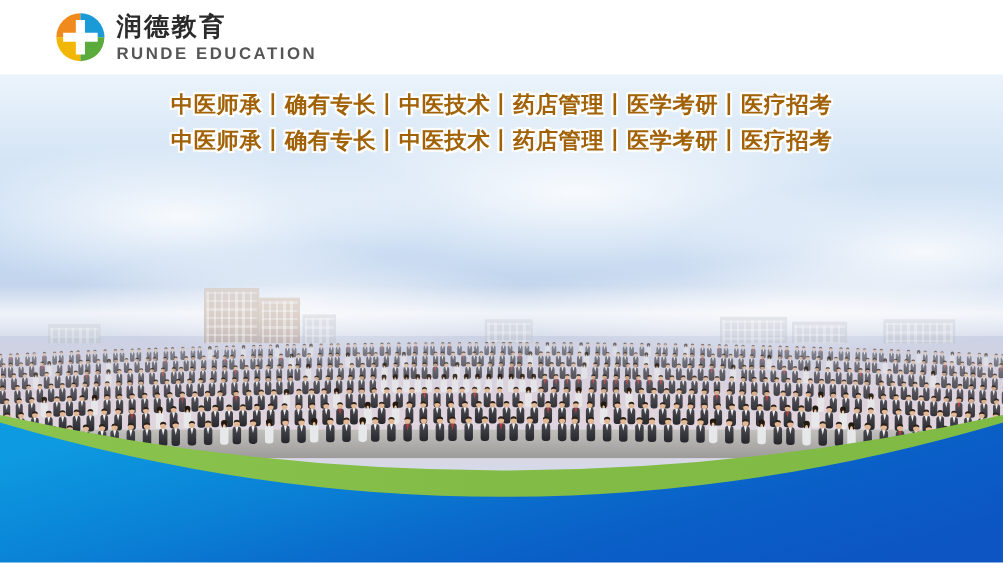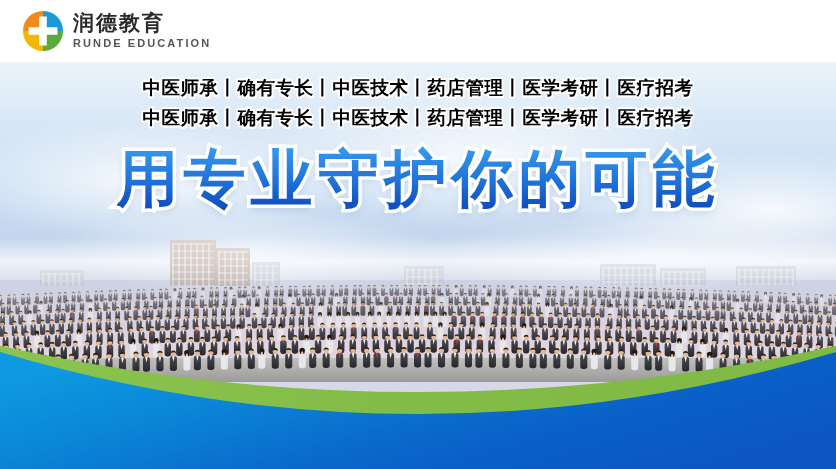--- a/index.html
+++ b/index.html
@@ -78,46 +78,46 @@
     position:absolute; left:-50px; top:300px; width:936px; height:160px;
   }
 
   
   .blue-curve { position:absolute; left:0; top:300px; width:836px; height:169px; }
 
   
   .header {
     position:absolute; left:0; top:0; width:836px; height:62px;
     background:#ffffff; z-index:20;
-    display:flex; align-items:center;
+    display:flex; align-items:center;padding-left:24px;
   }
   .logo-wrap {
     display:flex; align-items:center; margin-left:22px; gap:9px;
   }
   .logo-mark { position:relative; width:42px; height:42px; }
   .logo-text { display:flex; flex-direction:column; line-height:1; }
   .logo-cn {
     font-size:21px; font-weight:bold; color:#2b2b2b;
     letter-spacing:2px; font-family:"DejaVu Sans", sans-serif;
   }
   .logo-en {
-    font-size:11px; color:#555; letter-spacing:2.1px; margin-top:4px;
+    font-size:14px; color:#555; letter-spacing:2.1px; margin-top:4px;
     font-family:"Liberation Sans", sans-serif; font-weight:600;
   }
 
   
   .copy {
     position:absolute; left:0; top:62px; width:836px;
     z-index:15; text-align:center;
   }
   .tagline-rows { margin-top:12px; }
   .tag-row {
-    font-family:Liberation Serif, serif;
+    font-family:Liberation Mono, monospace;
     font-size:18.5px; font-weight:bold;
-    color:#000000;
+    color:#a16207;
     letter-spacing:.5px;
     line-height:1.62;
     white-space:nowrap;
     text-shadow:
       -1.6px -1.6px 0 #fff,  1.6px -1.6px 0 #fff,
       -1.6px  1.6px 0 #fff,  1.6px  1.6px 0 #fff,
       -1.6px 0 0 #fff, 1.6px 0 0 #fff,
       0 -1.6px 0 #fff, 0 1.6px 0 #fff,
        0 0 4px rgba(255,255,255,.95);
   }
@@ -914,19 +914,15 @@
       </div>
     </div>
   </div>
 
   <div class="copy">
     <div class="tagline-rows">
       <div class="tag-row">中医师承丨确有专长丨中医技术丨药店管理丨医学考研丨医疗招考</div>
       <div class="tag-row">中医师承丨确有专长丨中医技术丨药店管理丨医学考研丨医疗招考</div>
     </div>
 
-    <div class="headline">
-      <span class="hl-stroke">用专业守护你的可能</span>
-      <span class="hl-fill">用专业守护你的可能</span>
-    </div>
   </div>
 
 </div>
 
 </body></html>

